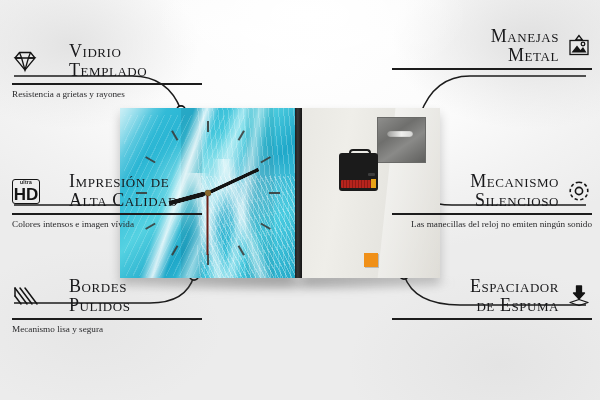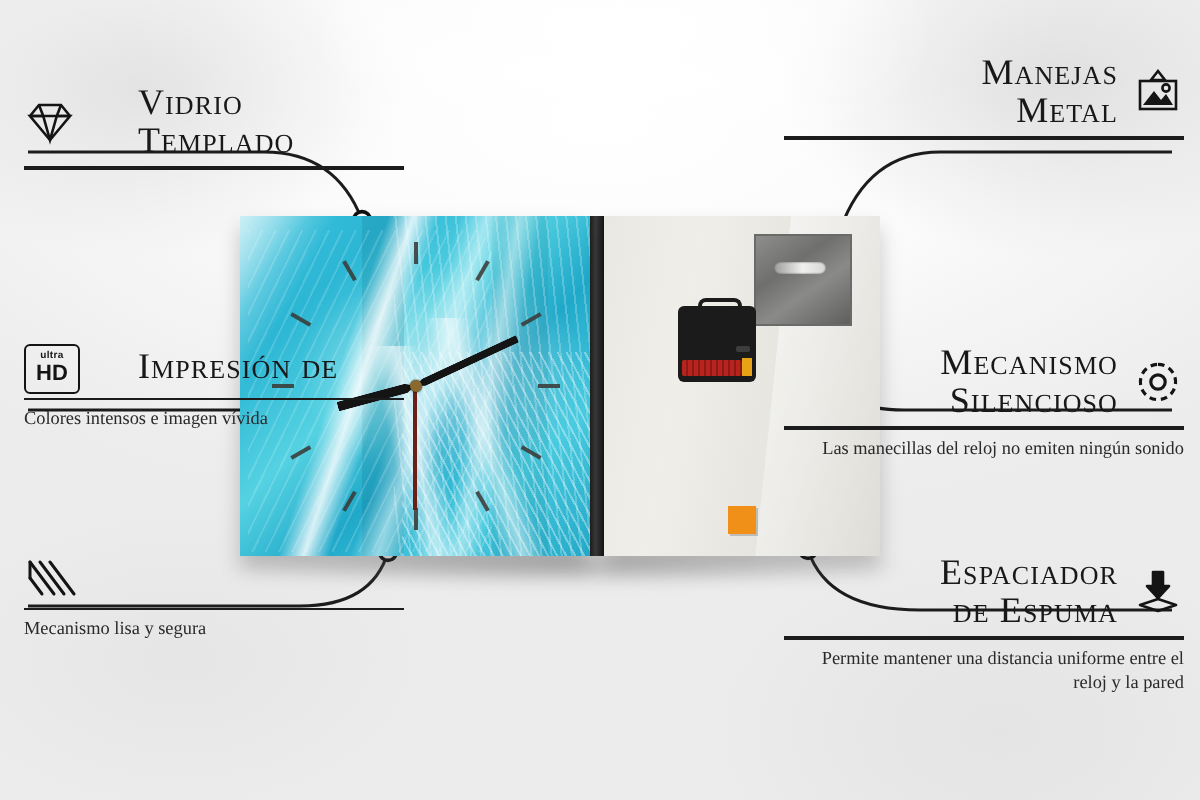--- a/index.html
+++ b/index.html
@@ -122,21 +122,21 @@
   #feat-tempered-glass{left:12px;top:42px;}
   #feat-hd-print     {left:12px;top:172px;}
   #feat-edges        {left:12px;top:277px;}
   #feat-hangers      {right:8px;top:27px;width:200px;}
   #feat-mechanism    {right:8px;top:172px;width:200px;}
   #feat-spacer       {right:8px;top:277px;width:200px;}
 
   .hdbox{display:flex;flex-direction:column;align-items:center;justify-content:center;
      width:26px;height:23px;border:1.6px solid #141414;border-radius:3px;line-height:1;}
   .hdbox .u{font-size:5px;font-weight:700;letter-spacing:.2px;color:#141414;font-family:"Liberation Sans",sans-serif;}
-  .hdbox .h{font-size:11px;font-weight:700;color:#141414;font-family:"Liberation Sans",sans-serif;margin-top:.5px;}
+  .hdbox .h{font-size:17px;font-weight:700;color:#141414;font-family:"Liberation Sans",sans-serif;margin-top:.5px;}
 </style>
 </head>
 <body>
 
 <div id="stage">
 
   <div class="bgsmudge sm1"></div>
   <div class="bgsmudge sm2"></div>
   <div class="bgsmudge sm3"></div>
   <div class="bgsmudge sm4"></div>
@@ -225,51 +225,57 @@
               <path d="M3 9 L9.6 9 M16.4 9 L23 9"></path>
         </g>
           </svg>
       </span>
       <span class="titlewrap">
         <span class="t1">Vidrio</span>
         <span class="t2">Templado</span>
       </span>
     </div>
     <div class="rule"></div>
+    <div class="desc">Resistencia a grietas y rayones</div>
   </div>
 
   <div class="feat left" id="feat-hd-print">
     <div class="head">
       <span class="ico">
         <span class="hdbox">
           <span class="u">ultra</span>
           <span class="h">HD</span>
         </span>
       </span>
       <span class="titlewrap">
         <span class="t1">Impresión de</span>
+        <span class="t2">Alta Calidad</span>
       </span>
     </div>
     <div class="rule"></div>
     <div class="desc">Colores intensos e imagen vívida</div>
   </div>
 
   <div class="feat left" id="feat-edges">
     <div class="head">
       <span class="ico">
         <svg viewBox="0 0 26 24">
             <g fill="none" stroke="#141414" stroke-width="1.5" stroke-linecap="round">
           <path d="M3 4 L15 20"></path>
               <path d="M8 4 L20 20"></path>
               <path d="M13 4 L25 20"></path>
           <path d="M3 4 L3 12"></path>
               <path d="M3 12 L9 20"></path>
         </g>
           </svg>
       </span>
+      <span class="titlewrap">
+        <span class="t1">Bordes</span>
+        <span class="t2">Pulidos</span>
+      </span>
     </div>
     <div class="rule"></div>
     <div class="desc">Mecanismo lisa y segura</div>
   </div>
 
   <div class="feat right" id="feat-hangers">
     <div class="head">
       <span class="titlewrap">
         <span class="t1">Manejas</span>
         <span class="t2">Metal</span>
@@ -316,16 +322,15 @@
       <span class="ico">
         <svg viewBox="0 0 26 24">
             <g fill="none" stroke="#141414" stroke-width="1.3" stroke-linejoin="round">
           <path d="M10.5 2 L15.5 2 L15.5 9 L18.5 9 L13 15 L7.5 9 L10.5 9 Z" fill="#141414"></path>
           <path d="M13 15.5 L22 18.5 L13 21.5 L4 18.5 Z"></path>
         </g>
           </svg>
       </span>
     </div>
     <div class="rule"></div>
-    <div class="desc">Permite mantener una distancia uniforme entre el reloj y la pared</div>
   </div>
 
 </div>
 
 </body></html>

